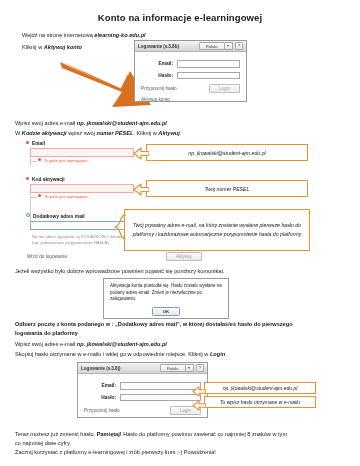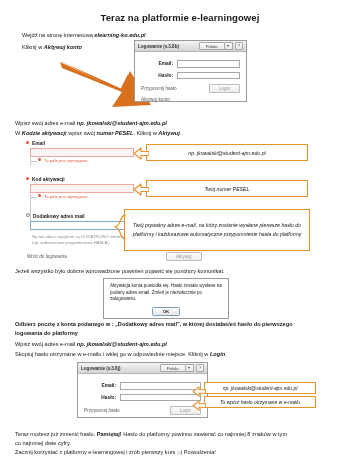--- a/index.html
+++ b/index.html
@@ -261,21 +261,21 @@
     border: 1px solid #7a9fc4;
     border-radius: 1.5px;
     padding: 1px 10px;
   }
 </style>
 </head>
 <body>
 
 <div class="page">
 
-  <div class="title">Teraz na platformie e-learningowej</div>
+  <div class="title">Konto na informacje e-learningowej</div>
 
   <div class="para" style="left:22px; top:31px;">
     <span>Wejdź na stronę internetową </span><span class="bi">elearning-ko.edu.pl</span>
   </div>
 
   <div class="para" style="left:22px; top:43px;">
     <span>Kliknij w </span><span class="bi">Aktywuj konto</span>
   </div>
 
   <div class="big-arrow">

